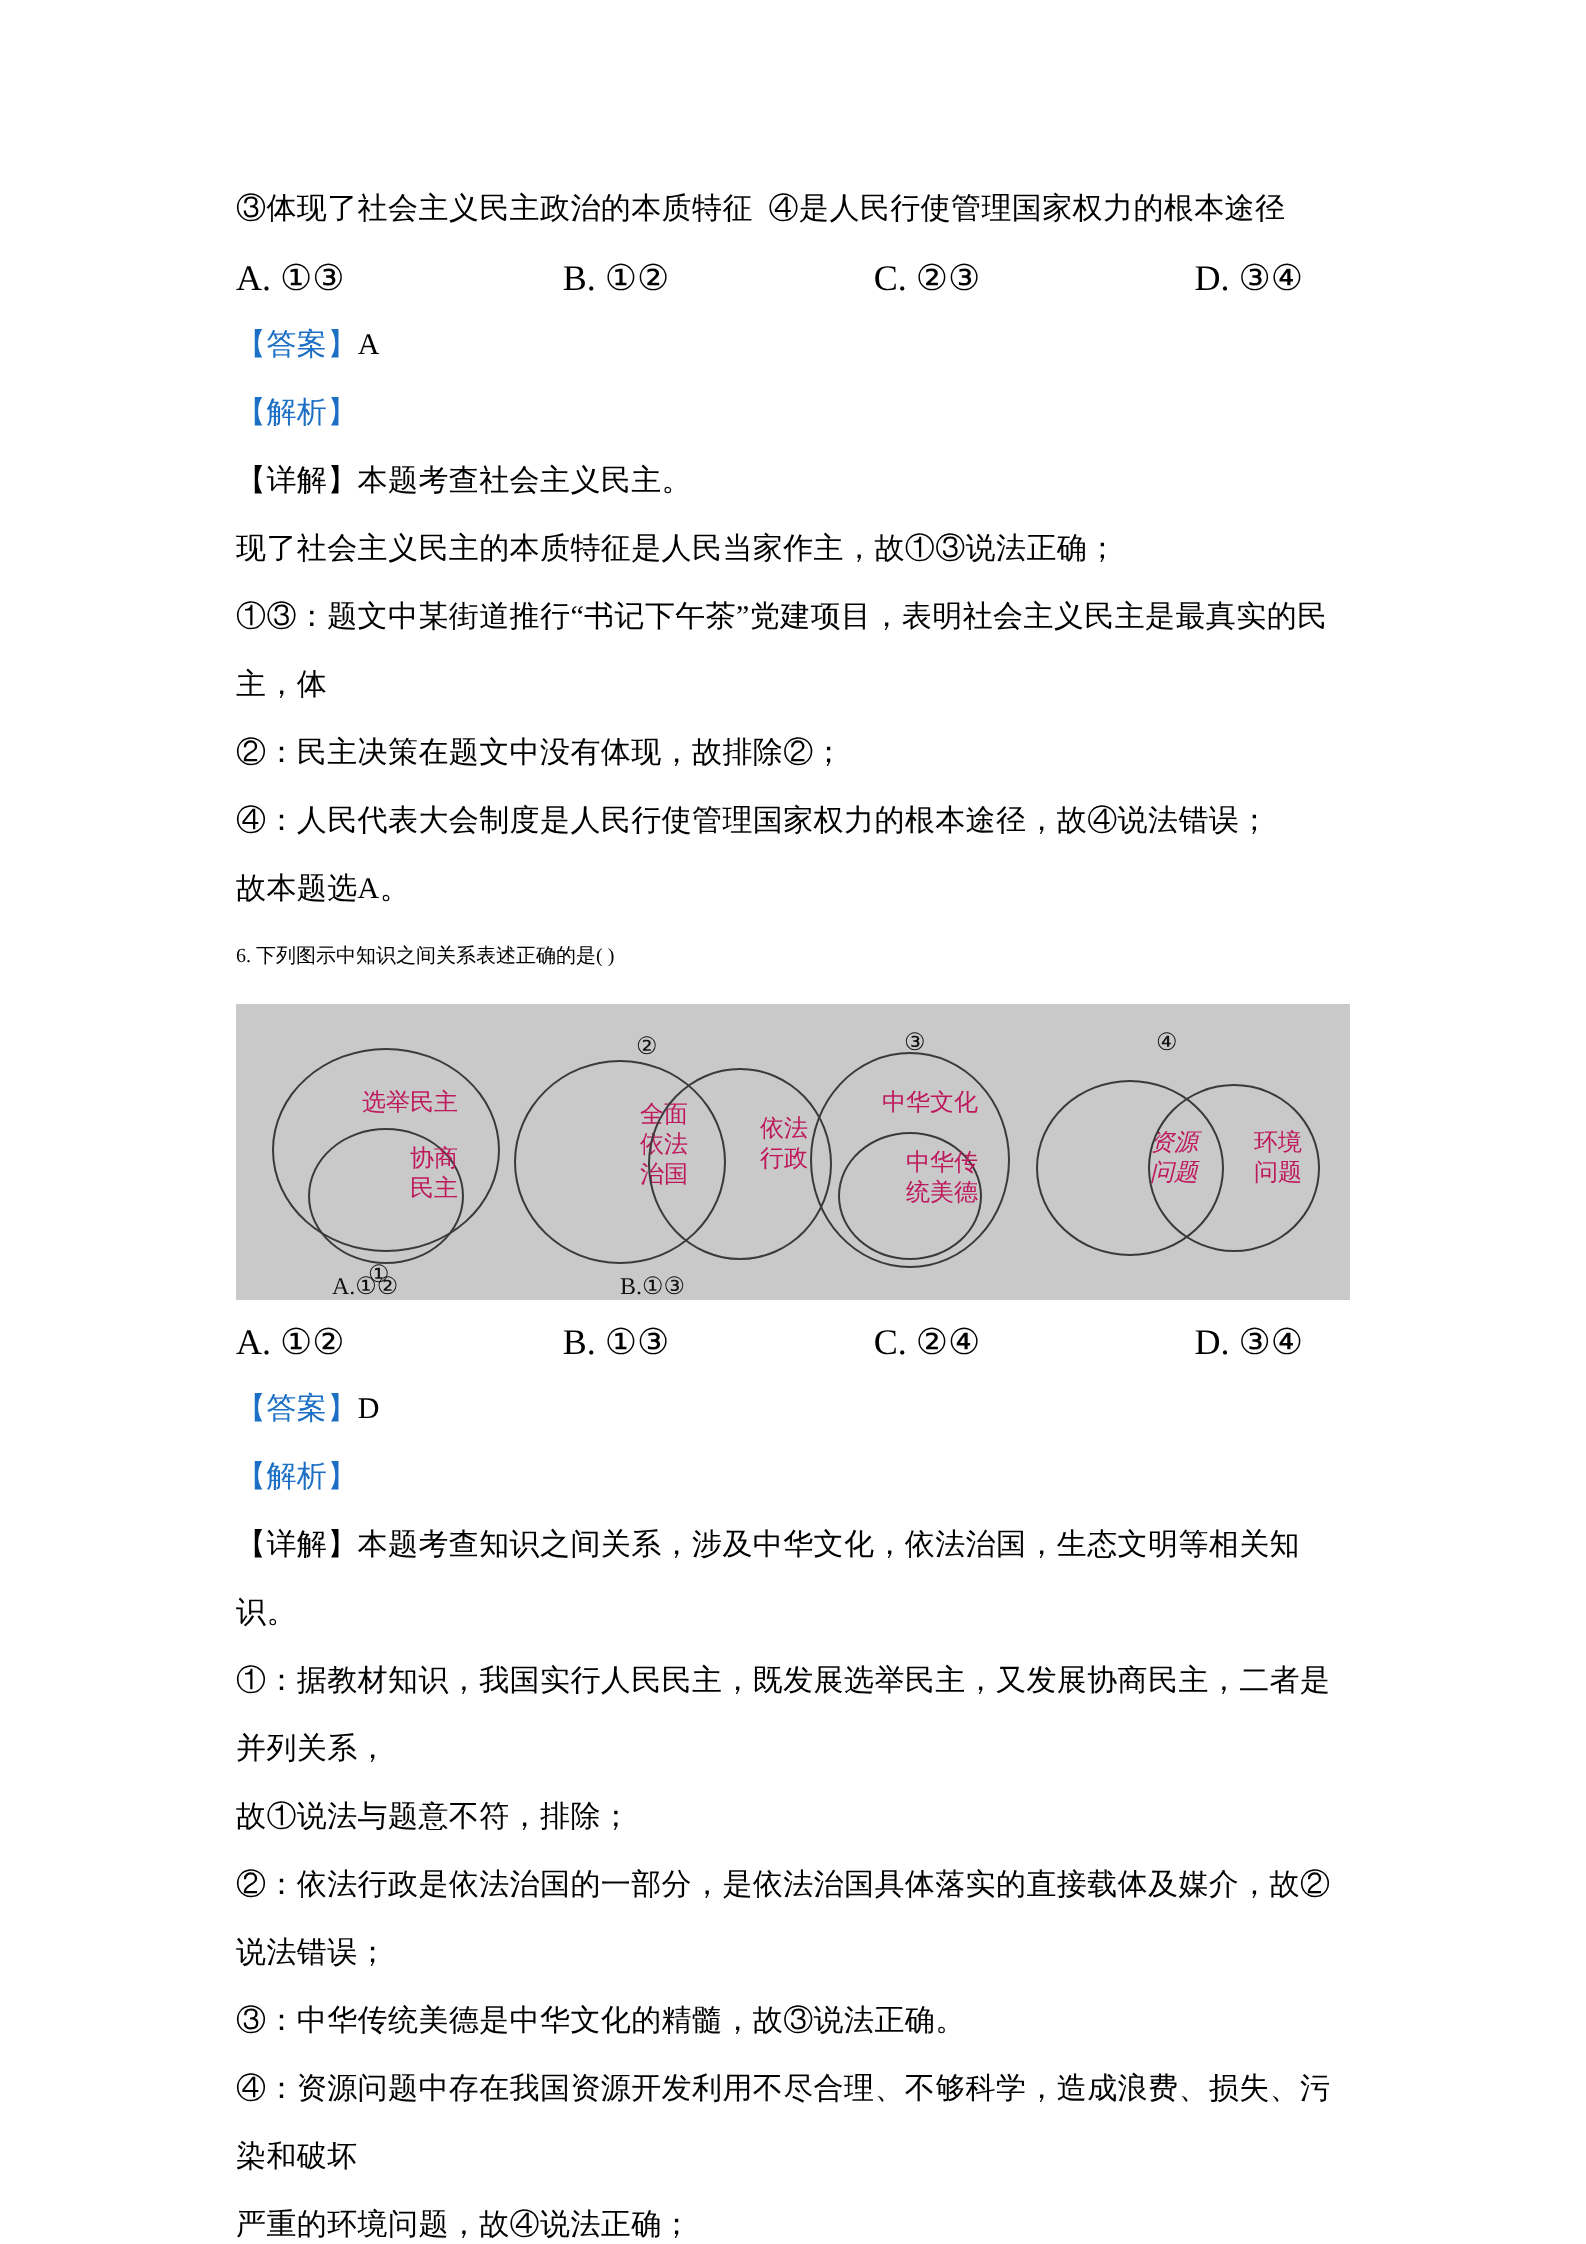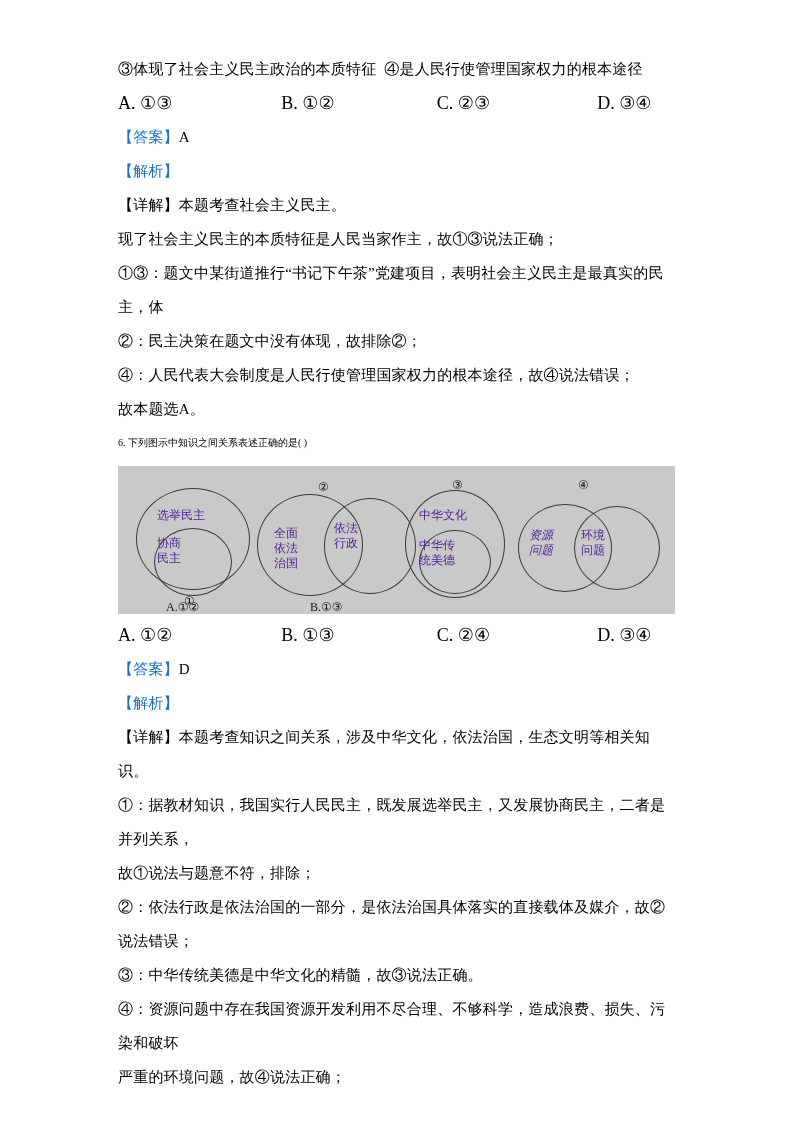--- a/index.html
+++ b/index.html
@@ -12,21 +12,21 @@
     height: 1122px;
     font-family: "Liberation Serif", "DejaVu Serif", serif;
     color: #000000;
     position: relative;
   }
   .page {
     position: relative;
     width: 793px;
     height: 1122px;
     box-sizing: border-box;
-    padding: 52px 118px 40px 118px;
+    padding: 88px 118px 40px 118px;
   }
   .line {
     font-size: 15px;
     line-height: 34px;
     white-space: pre-wrap;
     letter-spacing: 0.2px;
   }
   .tag {
     color: #1b6fc4;
     text-align: center;
@@ -79,22 +79,22 @@
   }
   .fnum {
     position: absolute;
     font-size: 12px;
     color: #111;
   }
   .ftext {
     position: absolute;
     font-size: 12px;
     line-height: 15px;
-    text-align: left;
-    color: #4c1d95;
+    text-align: right;
+    color: #be185d;
     width: 70px;
   }
 </style>
 </head>
 <body>
 
 <div class="page">
 
   <div class="line">③体现了社会主义民主政治的本质特征  ④是人民行使管理国家权力的根本途径</div>
 
@@ -122,21 +122,21 @@
     <div class="fig-inner">
 
       <div class="ell" style="left:18px; top:22px; width:112px; height:100px;"></div>
       <div class="ftext" style="left:39px; top:42px; width:72px;">选举民主</div>
       <div class="ell" style="left:36px; top:62px; width:76px; height:66px;"></div>
       <div class="ftext" style="left:39px; top:70px; width:72px;">协商<br>民主</div>
       <div class="fnum" style="left:66px; top:128px;">①</div>
 
       <div class="fnum" style="left:200px; top:14px;">②</div>
       <div class="ell" style="left:139px; top:28px; width:104px; height:100px;"></div>
-      <div class="ftext" style="left:156px; top:60px; width:70px;">全面<br>依法<br>治国</div>
+      <div class="ftext" style="left:156px; top:48px; width:70px;">全面<br>依法<br>治国</div>
       <div class="ell" style="left:206px; top:32px; width:90px; height:94px;"></div>
       <div class="ftext" style="left:216px; top:55px; width:70px;">依法<br>行政</div>
 
       <div class="fnum" style="left:334px; top:12px;">③</div>
       <div class="ell" style="left:287px; top:24px; width:98px; height:106px;"></div>
       <div class="ftext" style="left:301px; top:42px; width:70px;">中华文化</div>
       <div class="ell" style="left:301px; top:64px; width:70px; height:62px;"></div>
       <div class="ftext" style="left:301px; top:72px; width:70px;">中华传<br>统美德</div>
 
       <div class="fnum" style="left:460px; top:12px;">④</div>

